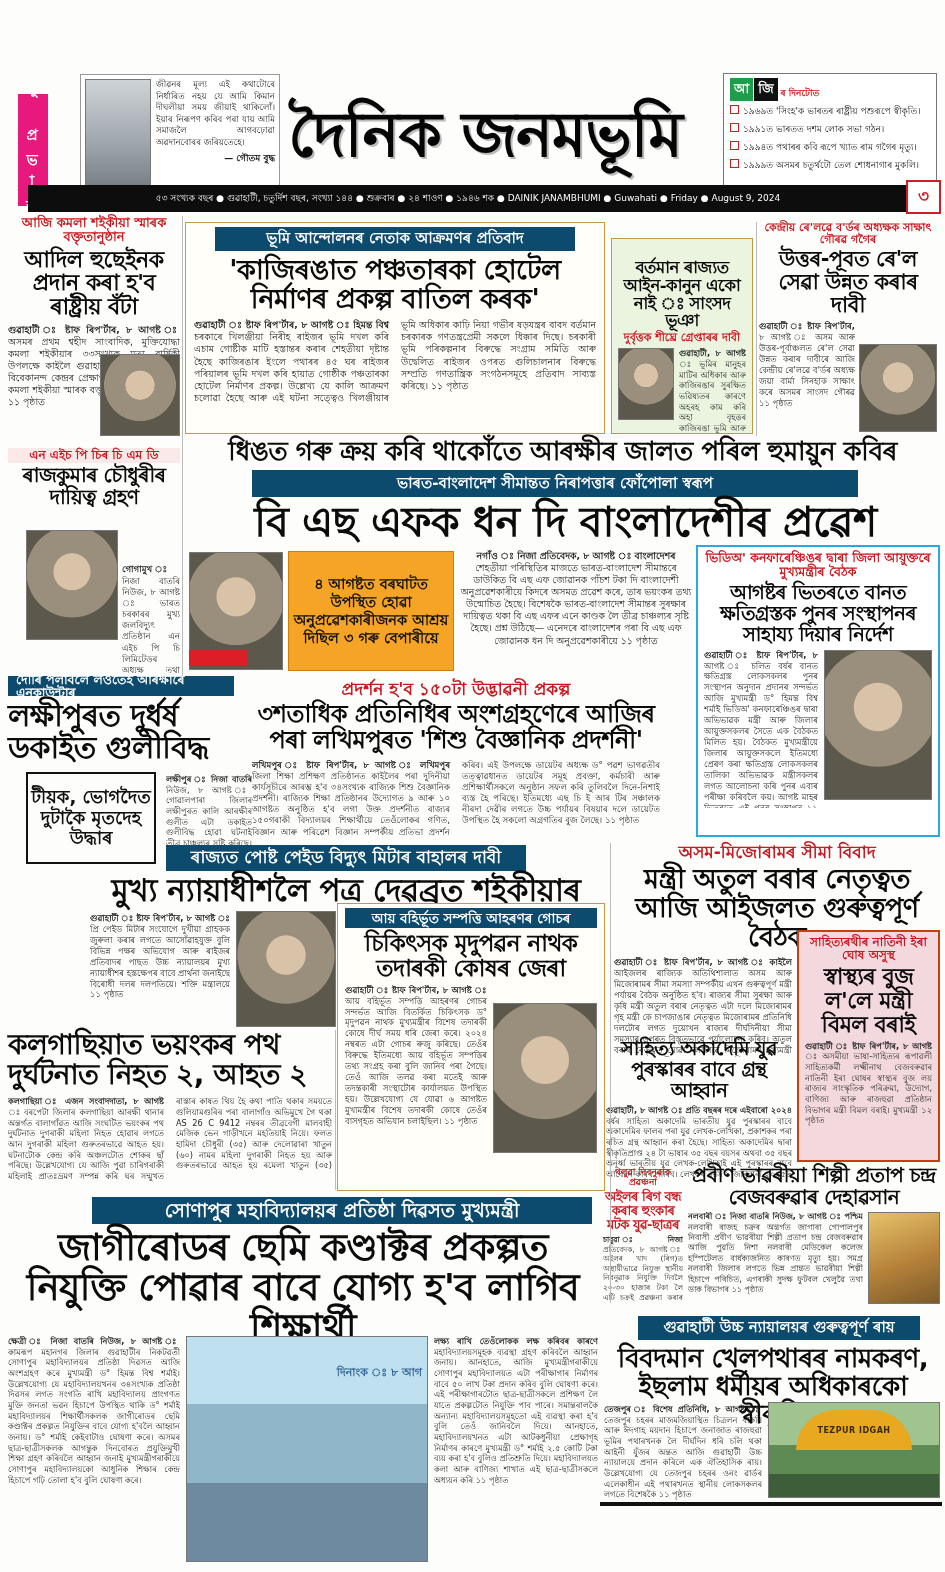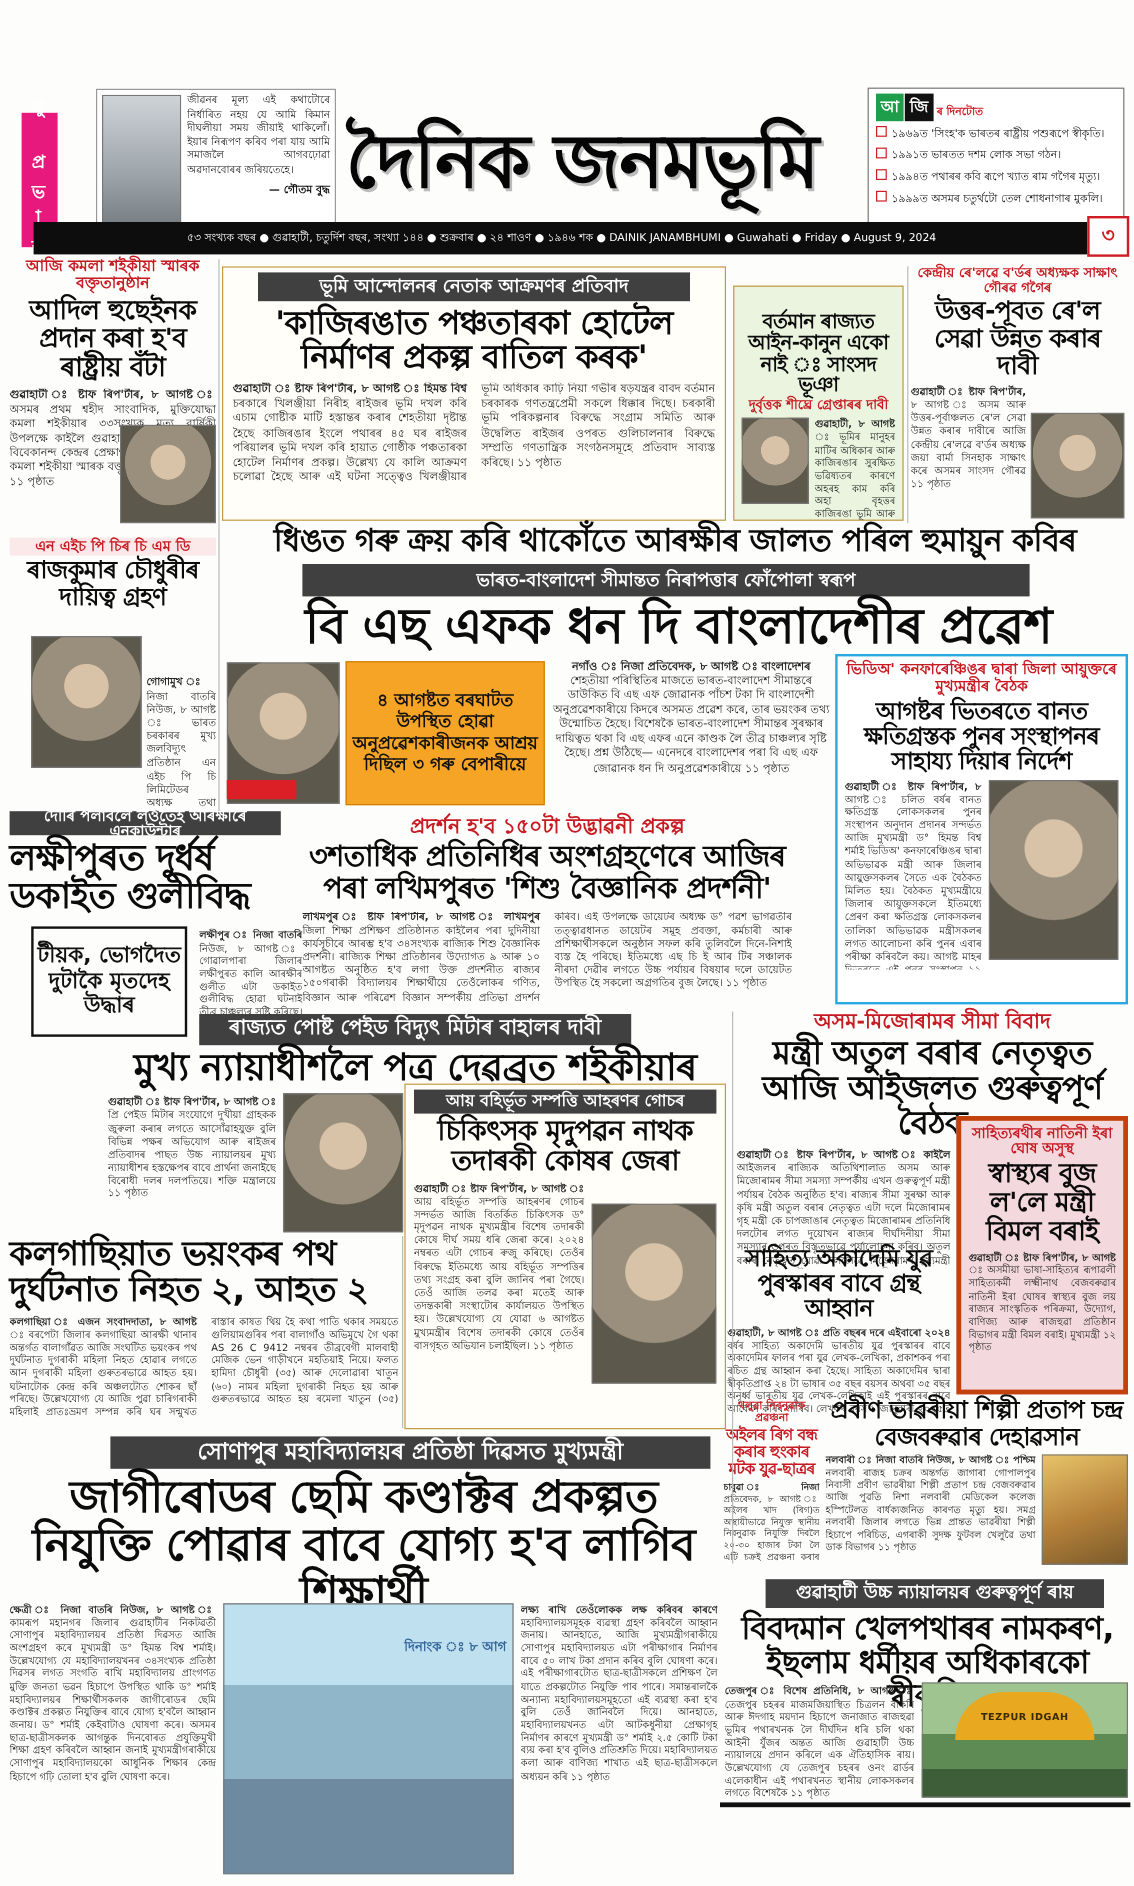--- a/index.html
+++ b/index.html
@@ -1,22 +1,22 @@
 <!DOCTYPE html>
 <html><head>
 <meta charset="utf-8">
 <style>
   html,body{margin:0;padding:0;background:#e9e9e9;}
   #page{position:relative;width:945px;height:1572px;background:#fdfdfb;margin:0 auto;overflow:hidden;
         font-family:"DejaVu Sans","Liberation Sans",sans-serif;color:#111;}
   .abs{position:absolute;}
   .hl{font-weight:700;color:#0b0b0b;line-height:1.08;text-align:center;letter-spacing:-.5px;}
   .hl-left{text-align:left;}
-  .kbox{background:#404040;color:#fff;font-weight:700;display:flex;align-items:center;justify-content:center;
-        text-align:center;line-height:1.05;padding:2px 8px;box-sizing:border-box;}
+  .kbox{background:#0c4a6e;color:#fff;font-weight:700;display:flex;align-items:center;justify-content:center;
+        line-height:1.05;padding:2px 8px;box-sizing:border-box;}
   .ktext{color:#c81a22;font-weight:700;text-align:center;line-height:1.1;}
   .body-txt{font-size:9.3px;line-height:1.3;text-align:justify;color:#262626;overflow:hidden;}
   .body-txt::first-line{font-weight:600;}
   .cols2{column-count:2;column-gap:12px;}
   .photo{background:linear-gradient(135deg,#b9b3a8 0%,#8e8777 45%,#6f6a5e 100%);
          box-shadow:inset 0 0 0 1px #777;overflow:hidden;}
   .photo-face{background:radial-gradient(circle at 50% 38%,#d9c3a8 0 22%,#9a8f7c 23% 55%,#5d584c 56% 100%);}
   .rule{background:#111;}
   .tanbox{border:1.5px solid #c29a3f;box-sizing:border-box;background:#fffef9;}
   .divider{background:#bbb;width:1px;}
@@ -153,21 +153,21 @@
       <div class="photo photo-face" style="width:104px;height:150px;flex:none;margin-top:18px;"></div>
     </div>
   </div>
 
   <div class="abs" style="left:614px;top:843px;width:326px;height:196px;">
     <div class="ktext" style="font-size:17px;">অসম-মিজোৰামৰ সীমা বিবাদ</div>
     <div class="hl" style="font-size:27px;margin-top:2px;">মন্ত্ৰী অতুল বৰাৰ নেতৃত্বত আজি আইজলত গুৰুত্বপূৰ্ণ বৈঠক</div>
     <div class="body-txt" style="margin-top:6px;width:178px;height:100px;font-size:8.4px;">গুৱাহাটী ঃ ষ্টাফ ৰিপ'ৰ্টাৰ, ৮ আগষ্ট ঃ কাইলৈ আইজলৰ ৰাজ্যিক অতিথিশালাত অসম আৰু মিজোৰামৰ সীমা সমস্যা সম্পৰ্কীয় এখন গুৰুত্বপূৰ্ণ মন্ত্ৰী পৰ্যায়ৰ বৈঠক অনুষ্ঠিত হ'ব। ৰাজ্যৰ সীমা সুৰক্ষা আৰু কৃষি মন্ত্ৰী অতুল বৰাৰ নেতৃত্বত এটা দলে মিজোৰামৰ গৃহ মন্ত্ৰী কে চাপজাঙাৰ নেতৃত্বত মিজোৰামৰ প্ৰতিনিধি দলটোৰ লগত দুয়োখন ৰাজ্যৰ দীৰ্ঘদিনীয়া সীমা সমস্যাৰ ওপৰত বিস্তৃতভাৱে পৰ্যালোচনা কৰিব। অতুল বৰাৰ নেতৃত্বত যোৱা দলটোৱে মিজোৰামৰ মুখ্যমন্ত্ৰী লালদুহমাকো সৌজন্যমূলক সাক্ষাৎ কৰিব।</div>
   </div>
 
-  <div class="abs" style="left:797px;top:930px;width:143px;height:232px;background:#f3d9dd;border:4px solid #c2410c;padding:4px 6px;box-sizing:border-box;">
+  <div class="abs" style="left:797px;top:930px;width:143px;height:232px;background:#f3d9dd;border:2px solid #c2410c;padding:4px 6px;box-sizing:border-box;">
     <div class="ktext" style="font-size:12px;">সাহিত্যৰথীৰ নাতিনী ইৰা ঘোষ অসুস্থ</div>
     <div class="hl" style="font-size:22px;margin-top:3px;">স্বাস্থ্যৰ বুজ ল'লে মন্ত্ৰী বিমল বৰাই</div>
     <div class="body-txt" style="margin-top:4px;height:108px;font-size:8.2px;">গুৱাহাটী ঃ ষ্টাফ ৰিপ'ৰ্টাৰ, ৮ আগষ্ট ঃ অসমীয়া ভাষা-সাহিত্যৰ ৰূপাৱলী সাহিত্যকৰ্মী লক্ষ্মীনাথ বেজবৰুৱাৰ নাতিনী ইৰা ঘোষৰ স্বাস্থ্যৰ বুজ লয় ৰাজ্যৰ সাংস্কৃতিক পৰিক্ৰমা, উদ্যোগ, বাণিজ্য আৰু ৰাজহুৱা প্ৰতিষ্ঠান বিভাগৰ মন্ত্ৰী বিমল বৰাই। মুখ্যমন্ত্ৰী  ১২ পৃষ্ঠাত</div>
   </div>
 
   <div class="abs" style="left:606px;top:1038px;width:186px;height:128px;">
     <div class="hl" style="font-size:19.5px;">সাহিত্য অকাদেমি যুৱ পুৰস্কাৰৰ বাবে গ্ৰন্থ আহ্বান</div>
     <div class="body-txt" style="margin-top:4px;height:74px;font-size:8.2px;">গুৱাহাটী, ৮ আগষ্ট ঃ প্ৰতি বছৰৰ দৰে এইবাৰো ২০২৪ বৰ্ষৰ সাহিত্য অকাদেমি ভাৰতীয় যুৱ পুৰস্কাৰৰ বাবে অকাদেমিৰ ফালৰ পৰা যুৱ লেখক-লেখিকা, প্ৰকাশকৰ পৰা ৰচিত গ্ৰন্থ আহ্বান কৰা হৈছে। সাহিত্য অকাদেমিৰ দ্বাৰা স্বীকৃতিপ্ৰাপ্ত ২৪ টা ভাষাৰ ৩৫ বছৰ বয়সৰ অথবা ৩৫ বছৰ অনূৰ্ধ্ব ভাৰতীয় যুৱ লেখক-লেখিকাই এই পুৰস্কাৰৰ বাবে আবেদন কৰিব পাৰিব। লেখকৰ বয়স ১ জানুৱাৰী ২০২৫ত ৩৫ বছৰতকৈ কম হ'ব লাগিব। আবেদন জমা দিয়াৰ অন্তিম  ১১ পৃষ্ঠাত</div>
   </div>
 

